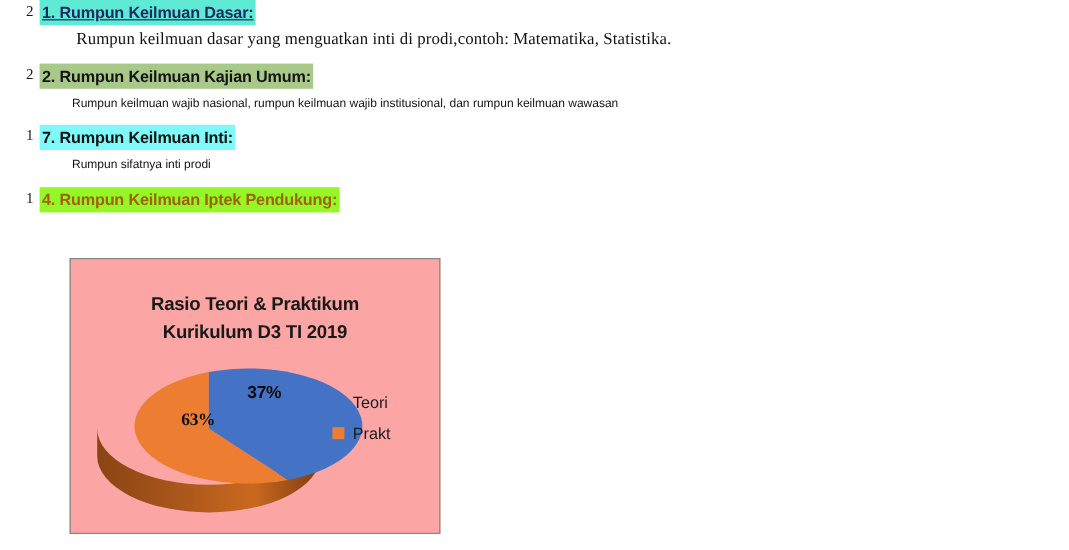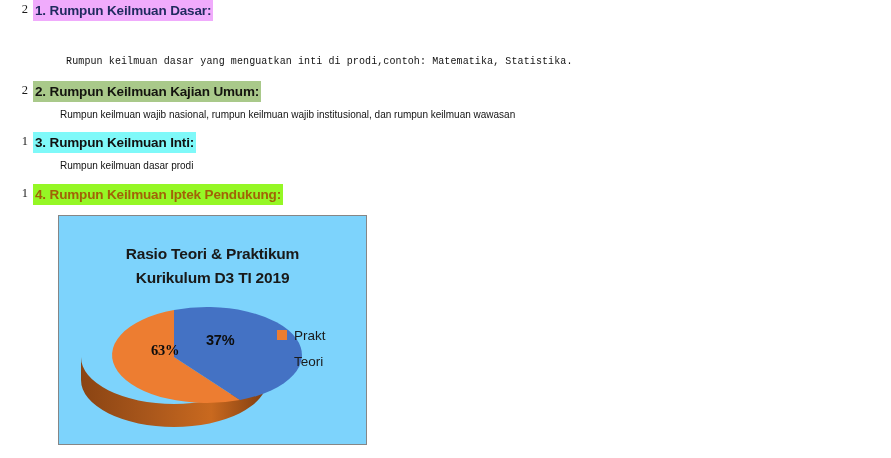--- a/index.html
+++ b/index.html
@@ -44,54 +44,53 @@
     margin-left: 33px;
     display: inline-block;
     font-size: 13.5px;
     font-weight: bold;
     line-height: 19px;
     letter-spacing: -0.15px;
     padding: 1px 2px 1px 2px;
     white-space: pre;
   }
 
-  .hl-pink   { background: #f0abfc; color: #1f2a5e; }
+  .hl-pink   { background: #5eead4; color: #1f2a5e; text-decoration: underline; }
   .hl-sage   { background: #a9c98a; color: #14140f; }
   .hl-cyan   { background: #7ff9f9; color: #111111; }
   .hl-lime   { background: #95f725; color: #a16207; }
 
   .desc {
     margin-left: 60px;
     font-size: 10px;
     line-height: 19px;
     color: #121212;
     white-space: pre;
     padding-top: 3px;
     padding-bottom: 3px;
   }
   .desc.serif {
-    font-family: Liberation Mono, monospace;
-    font-size: 10px;
+    font-family: Liberation Serif, serif;
+    font-size: 14px;
     letter-spacing: 0.1px;
-    margin-top: 28px;
   }
 
   .sp-1 { height: 7px; }
   .sp-2 { height: 5px; }
   .sp-3 { height: 6px; }
 
   
   .chart-frame {
     position: absolute;
     left: 58px;
     top: 215px;
     width: 309px;
     height: 230px;
     border: 1px solid #868686;
-    background: #7dd3fc;
+    background: #fca5a5;
     box-sizing: border-box;
   }
 
   .chart-title {
     position: absolute;
     left: 0;
     top: 26px;
     width: 100%;
     text-align: center;
     font-size: 15.5px;
@@ -132,21 +131,21 @@
   .sw-teori { background: #4472c4; }
   .sw-prakt { background: #ed7d31; }
 
   .slice-label {
     position: absolute;
     font-size: 14.5px;
     font-weight: bold;
     color: #0d0d0d;
     letter-spacing: -0.2px;
   }
-  .lbl-teori { left: 206px; top: 332px; }
+  .lbl-teori { left: 206px; top: 320px; }
   .lbl-prakt { left: 151px; top: 342px; font-family: Liberation Serif, serif; }
 </style>
 </head>
 <body>
 
 <div class="doc">
 
   <div class="row">
     <span class="marginnum">2</span>
     <span class="headline hl-pink">1. Rumpun Keilmuan Dasar:</span>
@@ -158,23 +157,23 @@
   <div class="row">
     <span class="marginnum">2</span>
     <span class="headline hl-sage">2. Rumpun Keilmuan Kajian Umum:</span>
   </div>
   <div class="desc">Rumpun keilmuan wajib nasional, rumpun keilmuan wajib institusional, dan rumpun keilmuan wawasan</div>
 
   <div class="sp-2"></div>
 
   <div class="row">
     <span class="marginnum">1</span>
-    <span class="headline hl-cyan">3. Rumpun Keilmuan Inti:</span>
-  </div>
-  <div class="desc">Rumpun keilmuan dasar prodi</div>
+    <span class="headline hl-cyan">7. Rumpun Keilmuan Inti:</span>
+  </div>
+  <div class="desc">Rumpun sifatnya inti prodi</div>
 
   <div class="sp-3"></div>
 
   <div class="row">
     <span class="marginnum">1</span>
     <span class="headline hl-lime">4. Rumpun Keilmuan Iptek Pendukung:</span>
   </div>
 
 </div>
 
@@ -205,24 +204,24 @@
       <path d="M 208,63 A 93,47 0 0 0 193,38 L 193,61 A 93,47 0 0 1 208,86 Z" fill="url(#gBlueSide)"></path>
 
       <path d="M 115,63 L 115,16 A 93,47 0 1 0 181,106 Z" fill="#ed7d31"></path>
 
       <path d="M 115,63 L 181,106 A 93,47 0 0 0 115,16 Z" fill="#4472c4"></path>
     </svg>
   </div>
 
   <div class="legend">
     <div class="legend-item">
+      <span class="legend-swatch sw-teori"></span>
+      <span>Teori</span>
+    </div>
+    <div class="legend-item">
       <span class="legend-swatch sw-prakt"></span>
       <span>Prakt</span>
     </div>
-    <div class="legend-item">
-      <span class="legend-swatch sw-teori"></span>
-      <span>Teori</span>
-    </div>
   </div>
 </div>
 
 <div class="slice-label lbl-teori">37%</div>
 <div class="slice-label lbl-prakt">63%</div>
 
 </body></html>

